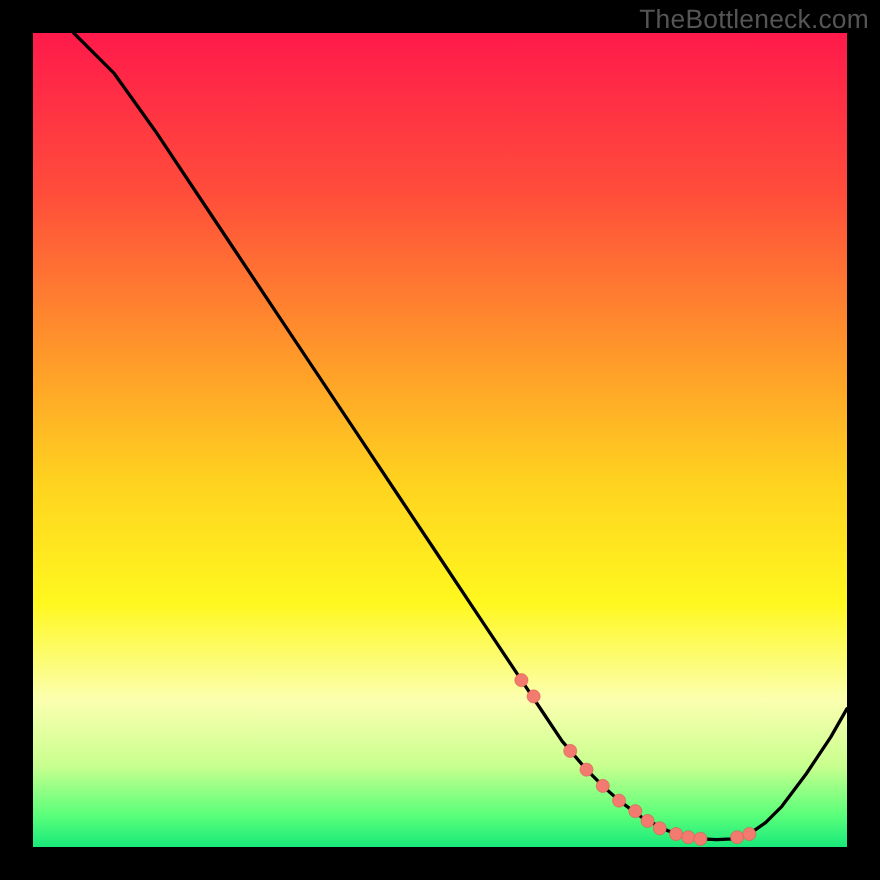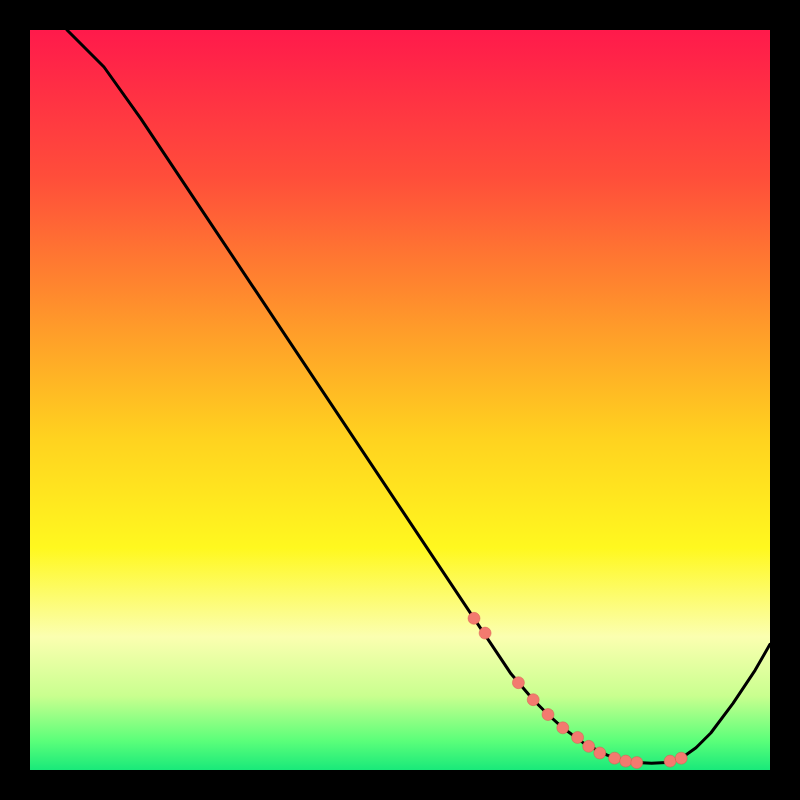--- a/index.html
+++ b/index.html
@@ -27,20 +27,21 @@
     top: 30px;
     width: 740px;
     height: 740px;
   }
   .plot-area svg { width: 100%; height: 100%; display: block; }
 </style>
 </head>
 <body>
 
 <div class="frame">
+  <div class="watermark">TheBottleneck.com</div>
   <div class="plot-area">
     <svg id="chart-svg" viewBox="0 0 740 740" preserveAspectRatio="none">
       <defs>
         <linearGradient id="bg-grad" x1="0" y1="0" x2="0" y2="1">
             <stop offset="0%" stop-color="#ff1a4b"></stop>
             <stop offset="20%" stop-color="#ff4e3a"></stop>
             <stop offset="40%" stop-color="#ff9a2a"></stop>
             <stop offset="55.00000000000001%" stop-color="#ffd21f"></stop>
             <stop offset="70%" stop-color="#fff81f"></stop>
             <stop offset="82%" stop-color="#fbffb0"></stop>

